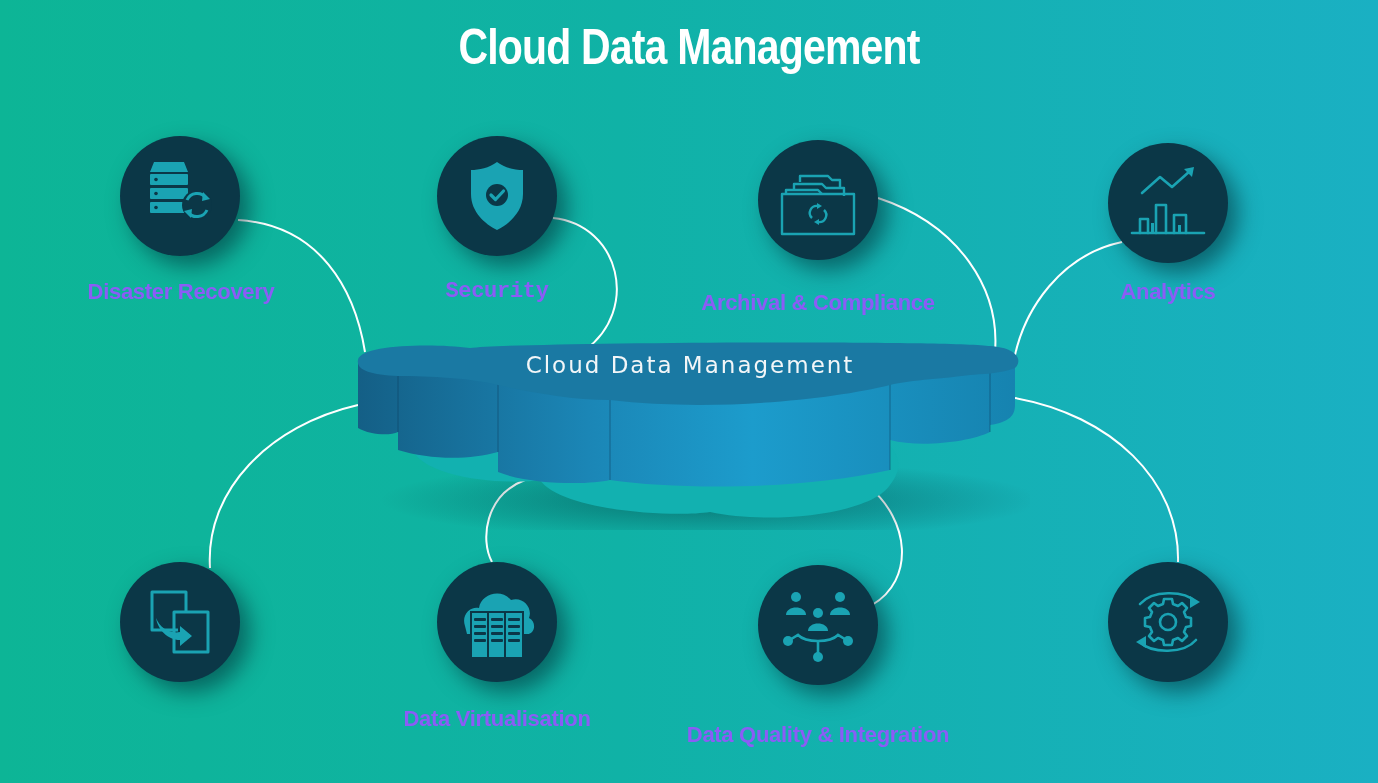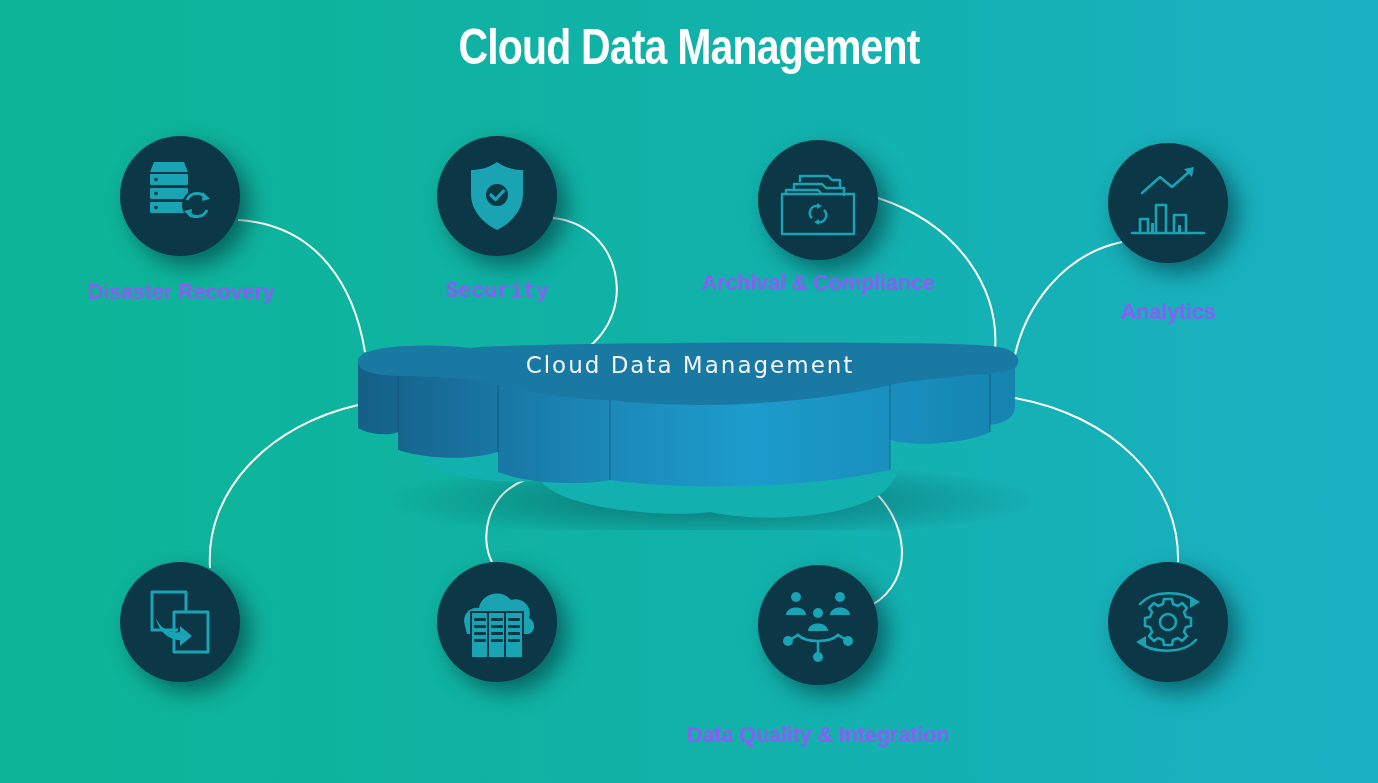--- a/index.html
+++ b/index.html
@@ -133,39 +133,39 @@
         </g>
         <g fill="none" stroke="#1aa3b3" stroke-width="2.4">
           <path d="M34,58 A7,7 0 0 1 40,46"></path>
           <path d="M46,50 A7,7 0 0 1 40,62"></path>
         </g>
         <polygon points="39,43 44,46 39,49" fill="#1aa3b3"></polygon>
         <polygon points="41,65 36,62 41,59" fill="#1aa3b3"></polygon>
       </svg>
     </div>
   </div>
-  <div class="label" style="left:818px; top:270px;text-align:center;">Archival &amp; Compliance</div>
+  <div class="label" style="left:818px; top:290px;text-align:center;">Archival &amp; Compliance</div>
 
   <div class="node" style="left:1108px; top:143px;">
     <div class="circle">
       <svg viewBox="0 0 80 80">
         <g fill="none" stroke="#1aa3b3" stroke-width="2.6" stroke-linejoin="round" stroke-linecap="round">
           <path d="M14,30 L32,14 L44,24 L62,8"></path>
           <path d="M4,70 L76,70"></path>
           <path d="M12,70 L12,56 L20,56 L20,70"></path>
           <path d="M28,70 L28,42 L38,42 L38,70"></path>
           <path d="M46,70 L46,52 L58,52 L58,70"></path>
         </g>
         <polygon points="56,6 66,4 64,14" fill="#1aa3b3"></polygon>
         <rect x="23" y="60" width="3" height="10" fill="#1aa3b3"></rect>
         <rect x="50" y="62" width="3" height="8" fill="#1aa3b3"></rect>
       </svg>
     </div>
   </div>
-  <div class="label" style="left:1168px; top:279px;margin-top:20px;">Analytics</div>
+  <div class="label" style="left:1168px; top:279px;">Analytics</div>
 
   <div class="node" style="left:120px; top:562px;">
     <div class="circle">
       <svg viewBox="0 0 80 80">
         <g fill="none" stroke="#1aa3b3" stroke-width="3" stroke-linejoin="round">
           <path d="M38,48 L12,48 L12,10 L46,10 L46,30"></path>
           <rect x="34" y="30" width="34" height="40"></rect>
         </g>
         <path d="M16,36 C20,46 30,52 40,50 L40,44 L52,54 L40,64 L40,58 C28,58 18,48 16,36 Z" fill="#1aa3b3"></path>
       </svg>
@@ -191,20 +191,21 @@
             <rect x="34" y="50" width="12" height="3" rx="1"></rect>
             <rect x="34" y="57" width="12" height="3" rx="1"></rect>
           <rect x="51" y="36" width="12" height="3" rx="1"></rect>
             <rect x="51" y="43" width="12" height="3" rx="1"></rect>
             <rect x="51" y="50" width="12" height="3" rx="1"></rect>
             <rect x="51" y="57" width="12" height="3" rx="1"></rect>
         </g>
       </svg>
     </div>
   </div>
+  <div class="label" style="left:497px; top:706px;">Data Virtualisation</div>
 
   <div class="node" style="left:758px; top:565px;">
     <div class="circle">
       <svg viewBox="0 0 80 80">
         <g fill="#1aa3b3">
           <circle cx="18" cy="12" r="5"></circle>
             <path d="M8,30 C8,20 28,20 28,30 Z"></path>
           <circle cx="62" cy="12" r="5"></circle>
             <path d="M52,30 C52,20 72,20 72,30 Z"></path>
           <circle cx="40" cy="28" r="5"></circle>

